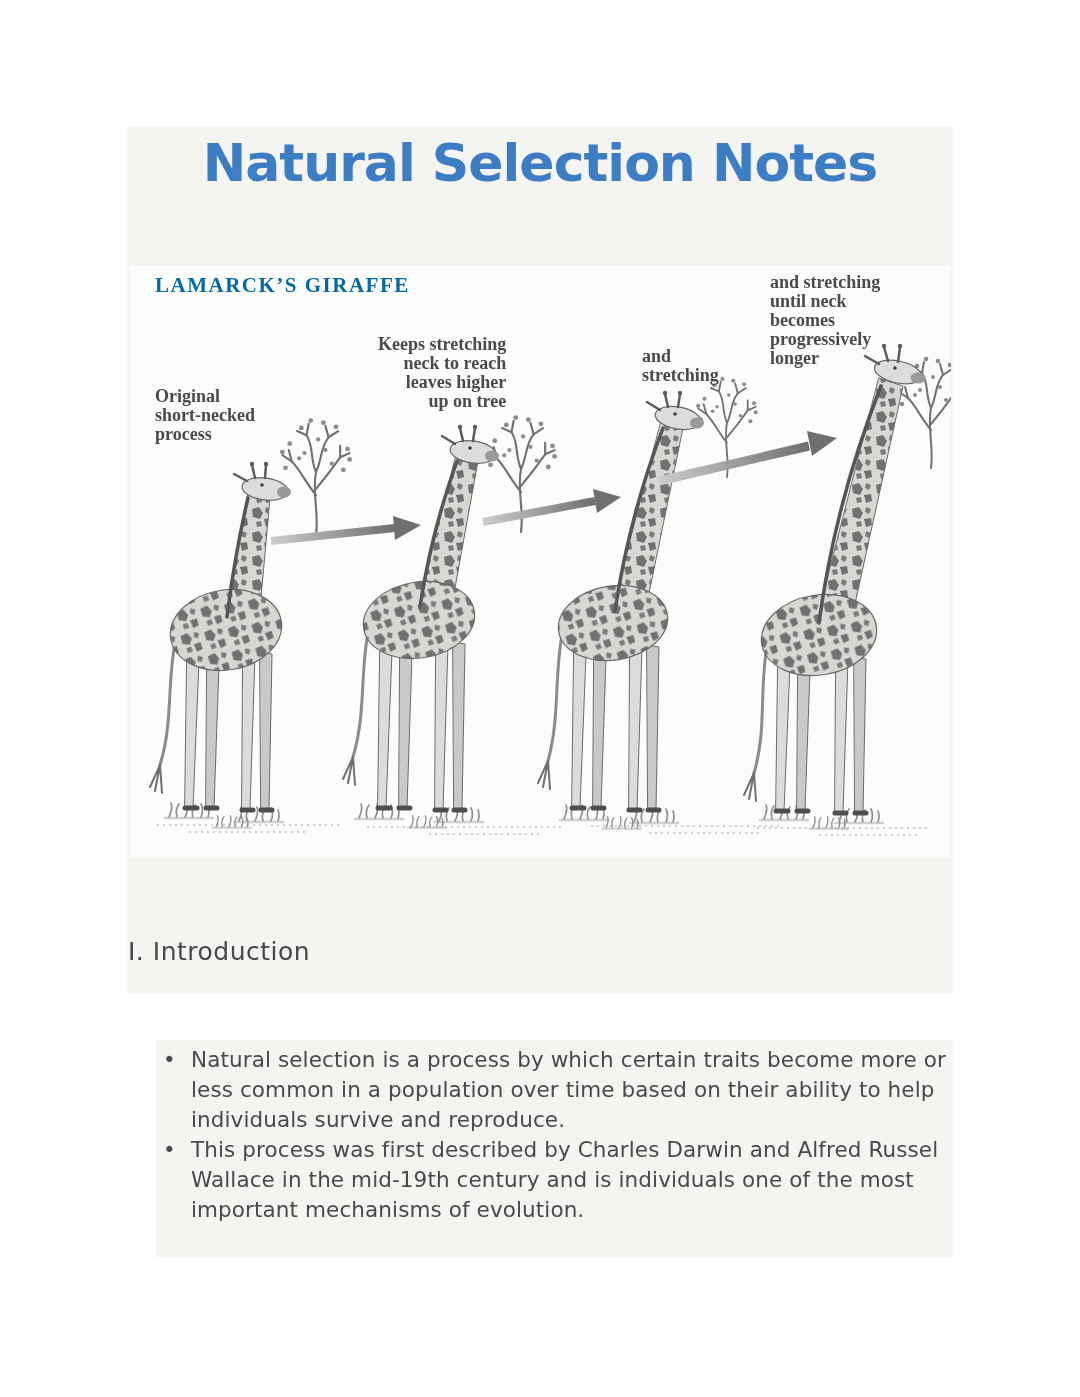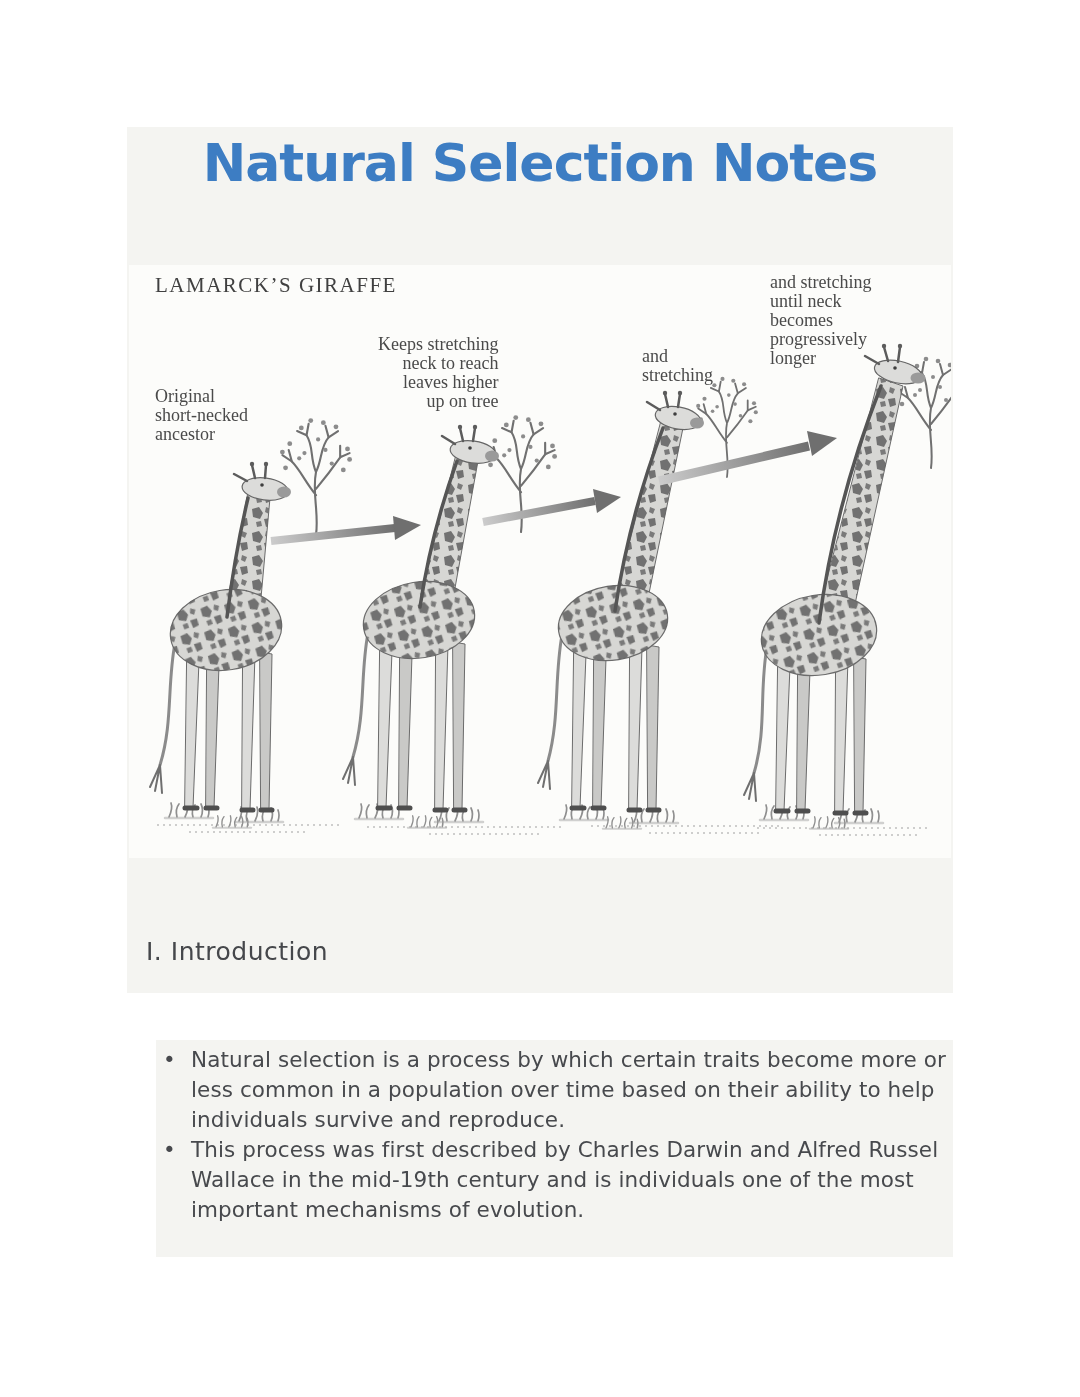--- a/index.html
+++ b/index.html
@@ -6,32 +6,32 @@
   .page{position:relative;width:1080px;height:1397px;background:#ffffff;overflow:hidden;
         font-family:"DejaVu Sans",sans-serif;}
   .panel-top{position:absolute;left:127px;top:127px;width:826px;height:866px;background:#f4f4f1;}
   .page-title{position:absolute;left:0;right:0;top:0;height:70px;line-height:72px;margin:0;
         text-align:center;font-size:52px;font-weight:bold;letter-spacing:-1px;color:#3d7dc3;
         font-family:"DejaVu Sans",sans-serif;}
   .figure{position:absolute;left:2px;top:138px;width:822px;height:593px;margin:0;
         background:#fcfcfa;overflow:hidden;}
   .figure svg{position:absolute;left:0;top:0;}
   .fig-heading{position:absolute;left:26px;top:8px;font-family:"Liberation Serif",serif;
-        font-weight:normal;font-size:21px;letter-spacing:1.5px;color:#404040;}
-  .fig-label{position:absolute;font-family:"Liberation Serif",serif;font-weight:normal;
+        font-weight:bold;font-size:21px;letter-spacing:1.5px;color:#0369a1;}
+  .fig-label{position:absolute;font-family:"Liberation Serif",serif;font-weight:bold;
         font-size:18px;line-height:19px;color:#4a4a4a;white-space:pre-line;}
   .lbl-ancestor{left:26px;top:122px;}
   .lbl-stretching{left:249px;top:70px;text-align:right;}
   .lbl-and{left:489px;top:82px;margin-left:24px;}
   .lbl-progressively{left:641px;top:8px;}
   .fig-caption{position:absolute;left:0;right:0;top:569px;text-align:center;padding-left:42px;
         font-family:"Liberation Serif",serif;font-weight:bold;font-size:20px;color:#4a4a4a;
         white-space:pre-line;}
   .section-heading{position:absolute;left:1px;top:810px;margin:0;font-weight:normal;
-        font-size:25px;letter-spacing:0.5px;color:#45474b;padding-left:18px;}
+        font-size:25px;letter-spacing:0.5px;color:#45474b;}
   .panel-bullets{position:absolute;left:156px;top:1040px;width:797px;height:217px;
         background:#f4f4f1;box-sizing:border-box;padding:5px 6px 0 0;}
   .panel-bullets ul{margin:0;padding:0;list-style:none;}
   .panel-bullets li{position:relative;padding-left:35px;font-size:21.5px;line-height:30px;
         letter-spacing:0.1px;color:#47494d;}
   .panel-bullets li::before{content:"\2022";position:absolute;left:7px;top:0;color:#47494d;}
 </style>
 </head>
 <body>
 
@@ -225,21 +225,21 @@
         </g>
         <g>
           <line x1="530" y1="216" x2="680" y2="181" stroke="url(#ag3)" stroke-width="9"></line>
           <polygon points="678,166 708,173 683,191" fill="#6f6f6f"></polygon>
         </g>
       </svg>
 
       <div class="fig-heading">LAMARCK’S GIRAFFE</div>
       <div class="fig-label lbl-ancestor">Original
 short-necked
-ancestor</div>
+process</div>
       <div class="fig-label lbl-stretching">Keeps stretching
 neck to reach
 leaves higher
 up on tree</div>
       <div class="fig-label lbl-and">and
 stretching</div>
       <div class="fig-label lbl-progressively">and stretching
 until neck
 becomes
 progressively

